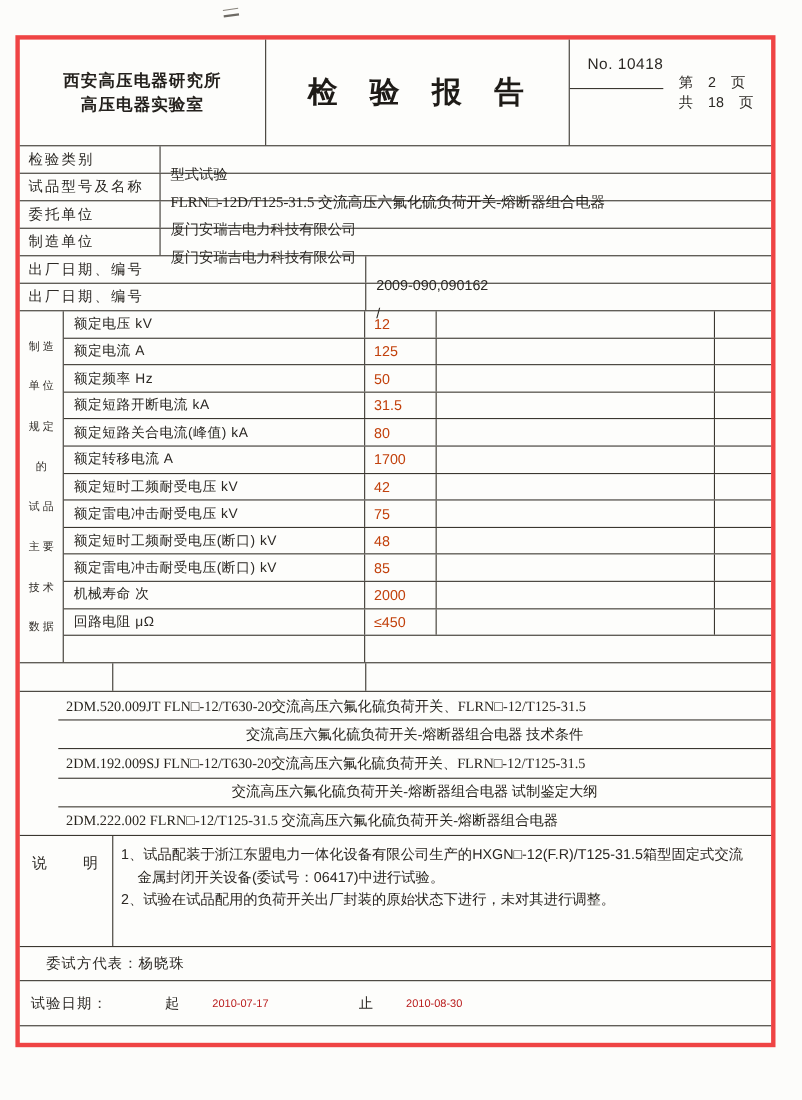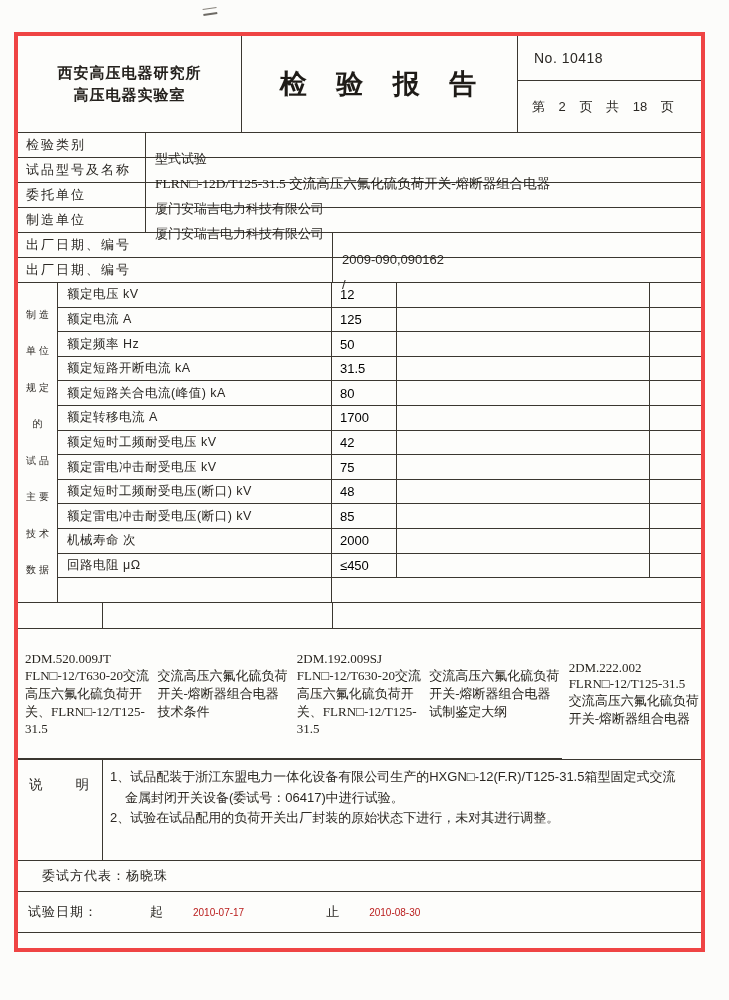--- a/index.html
+++ b/index.html
@@ -23,54 +23,54 @@
   }
   .bb{ border-bottom:1px solid #3b3730; }
   .br{ border-right:1px solid #3b3730; }
 
   
   .header{ height:97px; display:flex; }
   .h-left{ width:224px; display:flex; flex-direction:column; justify-content:center; align-items:center; gap:3px; }
   .org{ font-size:15px; font-weight:bold; letter-spacing:1px; color:#24211d; }
   .h-center{ flex:1; display:flex; align-items:center; justify-content:center; }
   .report-title{ font-size:27px; font-weight:bold; letter-spacing:3px; word-spacing:16px; color:#1e1b17; }
-  .h-right{ width:183px; display:flex; flex-direction:column; }
+  .h-right{ width:183px; display:flex; flex-direction:row; }
   .h-no{ height:45px; display:flex; align-items:center; padding-left:16px; font-size:14px; letter-spacing:.5px; }
   .h-page{ flex:1; display:flex; align-items:center; padding-left:14px; font-size:13px; word-spacing:10px; }
 
   
   .info-row{ height:25px; display:flex; align-items:center; font-size:13px; }
   .info-label{ width:128px; height:100%; display:flex; align-items:center; padding-left:8px; letter-spacing:2px; }
   .info-label.wide{ width:315px; }
   .info-value{ flex:1; height:100%; display:flex; align-items:center; padding-left:9px;margin-top:28px; }
   .model-text{ font-family:"Liberation Serif","DejaVu Serif",serif; font-size:13.5px; color:#26231e; }
 
   
   .tech{ height:320px; display:flex; }
   .tech-side{ width:40px; display:flex; flex-direction:column; justify-content:space-evenly; align-items:center; font-size:10px; color:#2e2a25; padding:2px 0; }
   .tech-side span{ white-space:nowrap; }
   .tech-rows{ flex:1; display:flex; flex-direction:column; }
   .tech-row{ flex:1; display:flex; }
   .tech-row:not(:last-child){ border-bottom:1px solid #3b3730; }
   .t-name{ width:274px; display:flex; align-items:center; padding-left:9px; font-size:12.5px; letter-spacing:.5px; }
-  .t-value{ width:65px; display:flex; align-items:center; padding-left:8px; font-size:13px; color:#000000; }
+  .t-value{ width:65px; display:flex; align-items:center; padding-left:8px; font-size:13px; color:#c2410c; }
   .t-wide{ width:253px; }
   .t-narrow{ flex:1; }
   .t-merged{ flex:1; }
 
   
   .trans-row{ height:26px; display:flex; }
   .tr-a{ width:85px; }
   .tr-b{ width:230px; }
   .tr-c{ flex:1; }
 
   
   .cert{ height:131px; display:flex; }
   .side-label{ width:85px; display:flex; flex-direction:column; justify-content:space-evenly; align-items:center; font-size:13px; letter-spacing:1px; padding:6px 0; }
-  .cert-rows{ flex:1; display:flex; flex-direction:row; }
+  .cert-rows{ flex:1; display:flex; flex-direction:column;margin-left:35px; }
   .cert-row{ flex:1; display:flex; align-items:center; padding-left:7px; font-size:13px; font-family:"Liberation Serif","DejaVu Serif",serif; color:#28251f; }
   .cert-row:not(:last-child){ border-bottom:1px solid #3b3730; }
   .cert-row.center{ justify-content:center; padding-left:0; }
 
   
   .notes{ height:101px; display:flex; }
   .notes-side{ width:85px; display:flex; justify-content:center; padding-top:16px; font-size:13.5px; letter-spacing:2px; }
   .notes-body{ flex:1; padding:7px 10px 0 7px; font-size:13px; line-height:20.5px; color:#2b2722; }
   .notes-line.indent{ padding-left:15px; }
 

